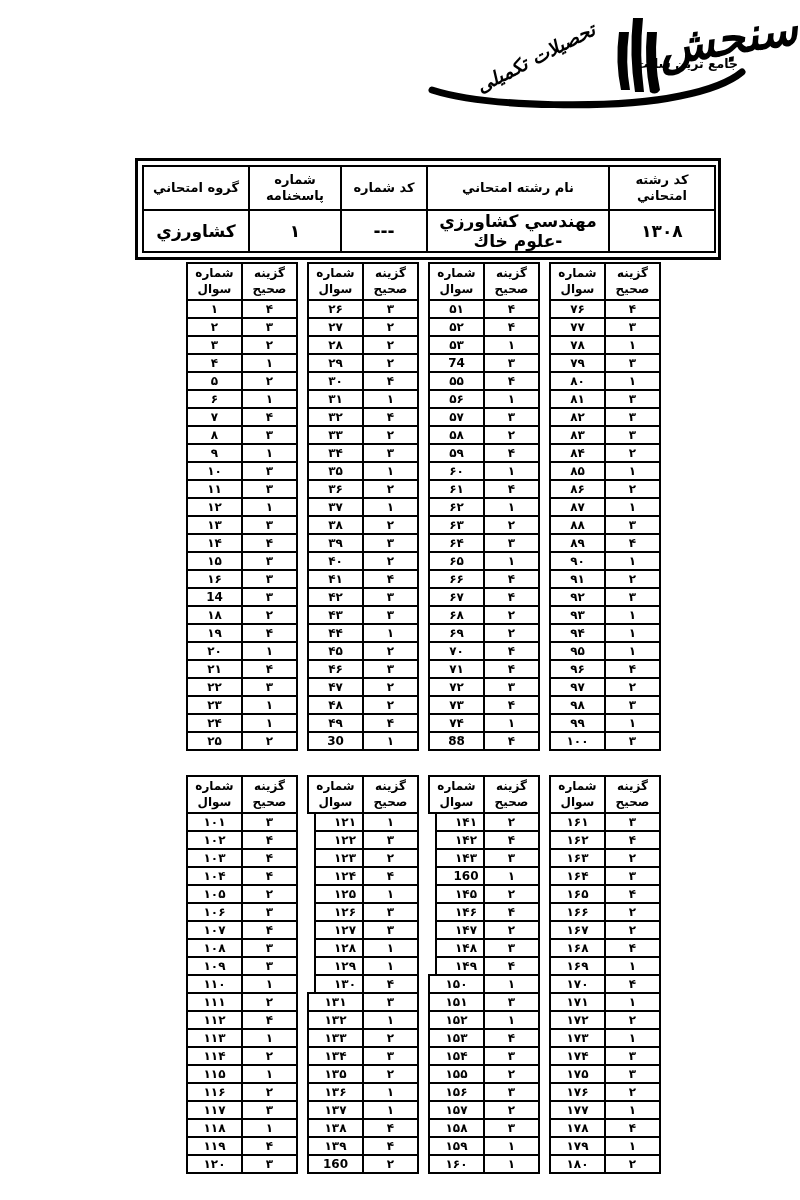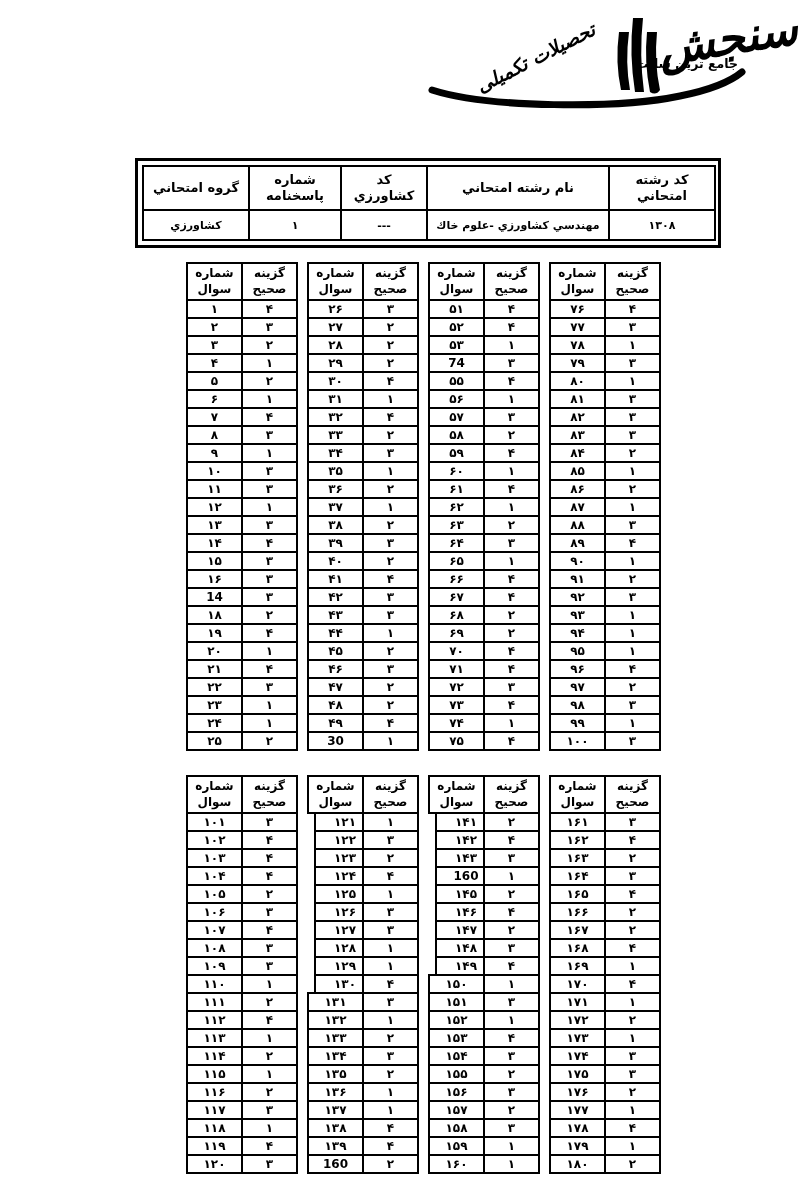--- a/index.html
+++ b/index.html
@@ -32,21 +32,21 @@
   .info-wrap{
     position:absolute;top:158px;left:135px;width:586px;box-sizing:border-box;
     border:3px solid #000;padding:4px;background:#fff;
   }
   .info-wrap table{width:100%;border-collapse:collapse;direction:rtl;table-layout:fixed;}
   .info-wrap th,.info-wrap td{
     border:2px solid #000;text-align:center;vertical-align:middle;
     font-weight:bold;color:#000;padding:0 2px;
   }
   .info-wrap th{height:42px;font-size:13px;white-space:pre-line;line-height:1.25;}
-  .info-wrap td{height:28px;font-size:11px;}
+  .info-wrap td{height:28px;font-size:17px;}
 
   
   .block{position:absolute;display:flex;gap:7px;direction:ltr;}
   .block.b1{top:262px;left:186px;}
   .block.b2{top:775px;left:186px;}
   .acol{width:114px;flex:0 0 auto;}
   .arow{display:flex;height:20px;margin-top:-2px;}
   .arow.head{height:39px;margin-top:0;}
   .cell{
     box-sizing:border-box;border:2px solid #000;background:#fff;
@@ -88,21 +88,21 @@
           <col style="width:182px">
           <col style="width:86px">
         <col style="width:92px">
           <col style="width:106px">
       </colgroup>
       <tbody id="info-tbody">
           <tr>
             <th>كد رشته
 امتحاني</th>
             <th>نام رشته امتحاني</th>
-            <th>كد كشاورزي</th>
+            <th>كد شماره</th>
             <th>شماره
 پاسخنامه</th>
             <th>گروه امتحاني</th>
           </tr>
           <tr>
             <td>۱۳۰۸</td>
             <td>مهندسي كشاورزي -علوم خاك</td>
             <td>---</td>
             <td>۱</td>
             <td>كشاورزي</td>
@@ -426,21 +426,21 @@
           </div>
           <div class="arow">
             <div class="cell qcell">۷۳</div>
             <div class="cell acell">۴</div>
           </div>
           <div class="arow">
             <div class="cell qcell">۷۴</div>
             <div class="cell acell">۱</div>
           </div>
           <div class="arow">
-            <div class="cell qcell">۷۵</div>
+            <div class="cell qcell">88</div>
             <div class="cell acell">۴</div>
           </div>
         </div>
         <div class="acol">
           <div class="arow head">
             <div class="cell qcell">شماره
 سوال</div>
             <div class="cell acell">گزینه
 صحیح</div>
           </div>

